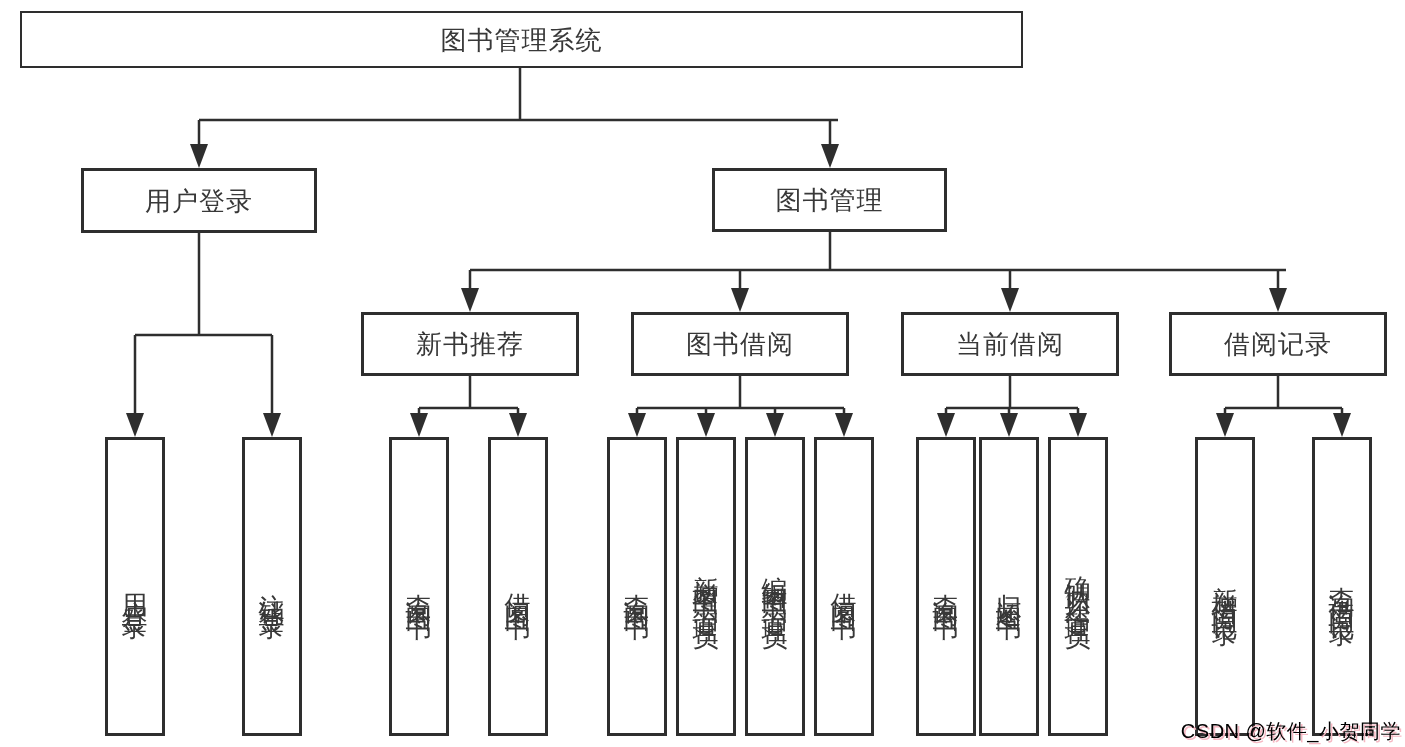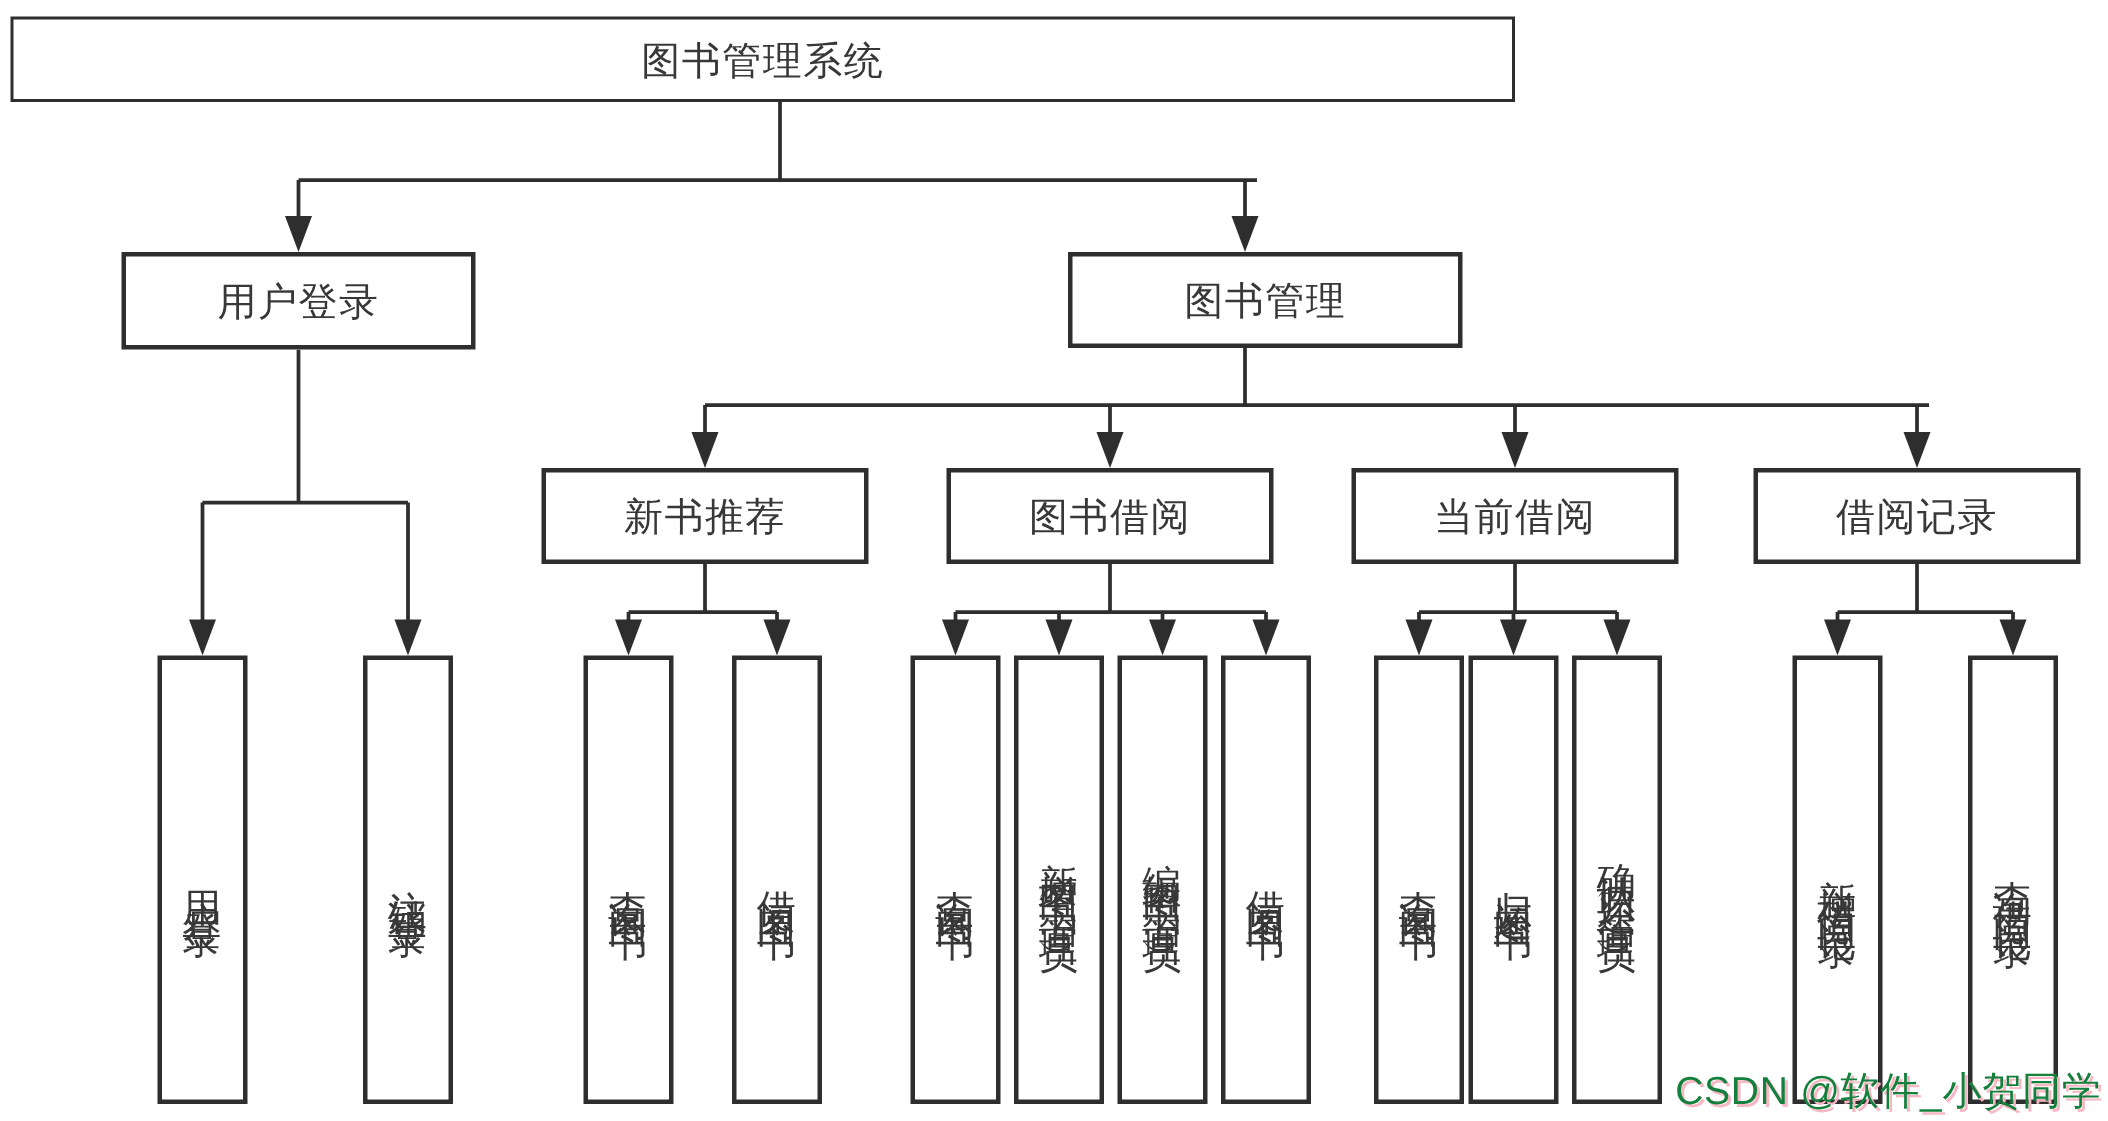--- a/index.html
+++ b/index.html
@@ -22,22 +22,22 @@
     line-height:1;
   }
   .vnode{padding:2px 0;}
   .vlabel{
     writing-mode:vertical-rl;
     font-size:26px;letter-spacing:7px;color:#383838;
     line-height:1;white-space:nowrap;
   }
   .watermark{
     position:absolute;right:4px;bottom:2px;
-    font-size:26px;letter-spacing:0.5px;
-    color:#15803d;
+    font-size:20px;letter-spacing:0.5px;
+    color:#000000;
     text-shadow:2px 2px 0 #f6b8c3;
     white-space:nowrap;
   }
 </style>
 </head>
 <body>
 
 <div id="canvas">
 
   <svg class="connectors" viewBox="0 0 1405 747" xmlns="http://www.w3.org/2000/svg">
@@ -80,28 +80,28 @@
 
       <polygon points="937,413 955,413 946,437"></polygon>
       <polygon points="1000,413 1018,413 1009,437"></polygon>
       <polygon points="1069,413 1087,413 1078,437"></polygon>
 
       <polygon points="1216,413 1234,413 1225,437"></polygon>
       <polygon points="1333,413 1351,413 1342,437"></polygon>
     </g>
   </svg>
 
-  <div class="node root" style="left:7px;top:11px;width:1003px;height:57px;">
+  <div class="node root" style="left:20px;top:11px;width:1003px;height:57px;">
     <span class="hlabel">图书管理系统</span>
   </div>
 
   <div class="node" style="left:81px;top:168px;width:236px;height:65px;">
     <span class="hlabel">用户登录</span>
   </div>
-  <div class="node" style="left:712px;top:168px;width:263px;height:64px;">
+  <div class="node" style="left:712px;top:168px;width:235px;height:64px;">
     <span class="hlabel">图书管理</span>
   </div>
 
   <div class="node" style="left:631px;top:312px;width:218px;height:64px;">
     <span class="hlabel">图书借阅</span>
   </div>
   <div class="node" style="left:361px;top:312px;width:218px;height:64px;">
     <span class="hlabel">新书推荐</span>
   </div>
   <div class="node" style="left:901px;top:312px;width:218px;height:64px;">

